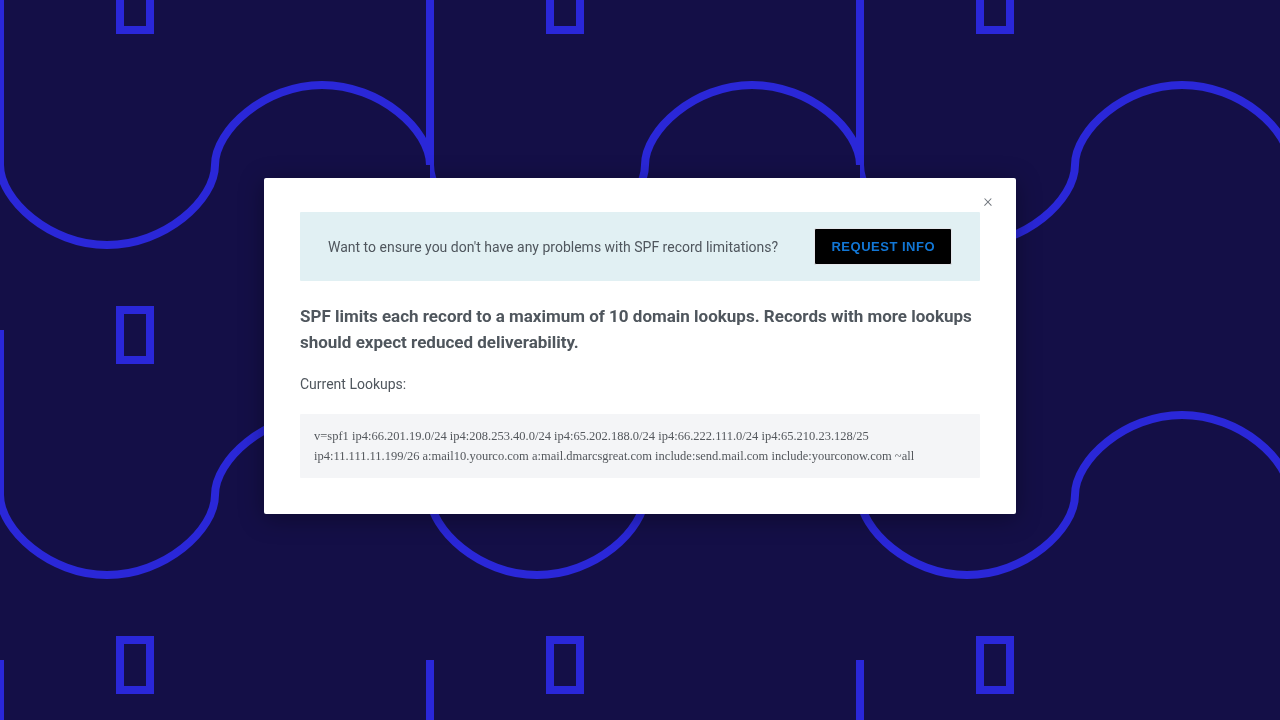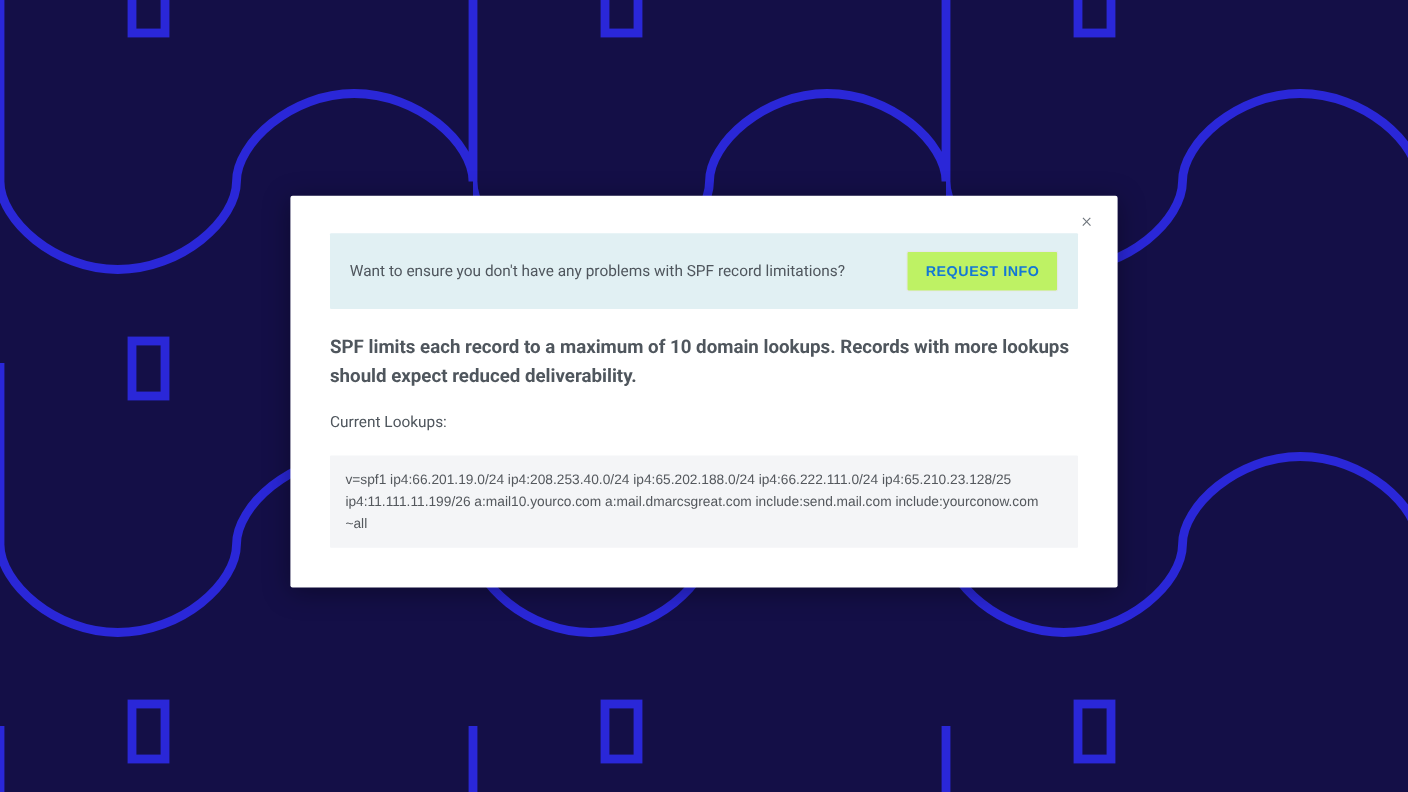--- a/index.html
+++ b/index.html
@@ -42,33 +42,33 @@
       user-select: none;
     }
     .modal-title {
       font-size: 30px;
       font-weight: 600;
       color: #3d4349;
       margin-bottom: 26px;
     }
     .info-banner {
       background: #e1f0f3;
-      padding: 16px 18px;
+      padding: 16px 28px;
       display: flex;
       align-items: center;
       justify-content: space-between;
       margin-bottom: 22px;
       border-radius: 1px;
     }
     .banner-text {
       font-size: 14px;
       color: #4f565d;
     }
     .request-btn {
-      background: #bef264;
+      background: #000000;
       border: 1px solid #e5e7eb;
       color: #1277d6;
       font-size: 13px;
       font-weight: 700;
       letter-spacing: .5px;
       padding: 10px 16px;
       cursor: pointer;
       border-radius: 2px;
     }
     .body-text {
@@ -78,21 +78,21 @@
       margin-bottom: 20px;
       font-weight: bold;
     }
     .sub-heading {
       font-size: 14px;
       color: #4f565d;
       margin-bottom: 22px;
     }
     .code-block {
       background: #f4f5f7;
-      font-family: Liberation Sans, sans-serif;
+      font-family: Liberation Serif, serif;
       font-size: 12.5px;
       color: #54585d;
       padding: 12px 14px;
       line-height: 1.6;
       white-space: pre-wrap;
       word-break: break-word;
       border-radius: 1px;
     }
   </style>
 </head>

